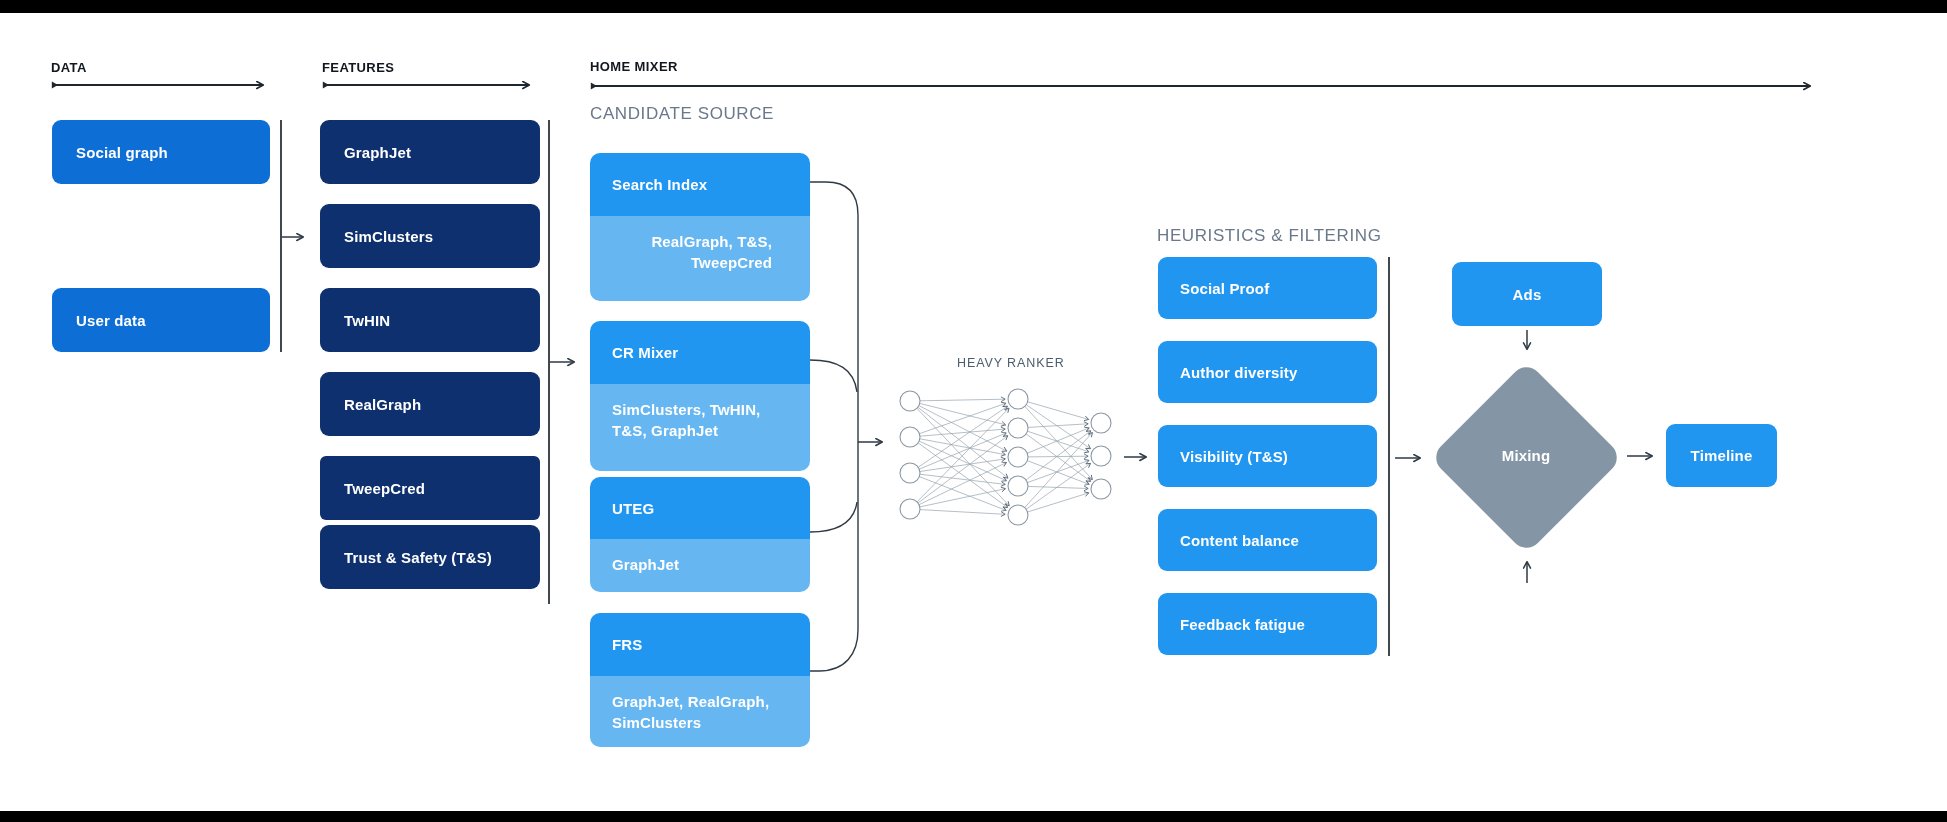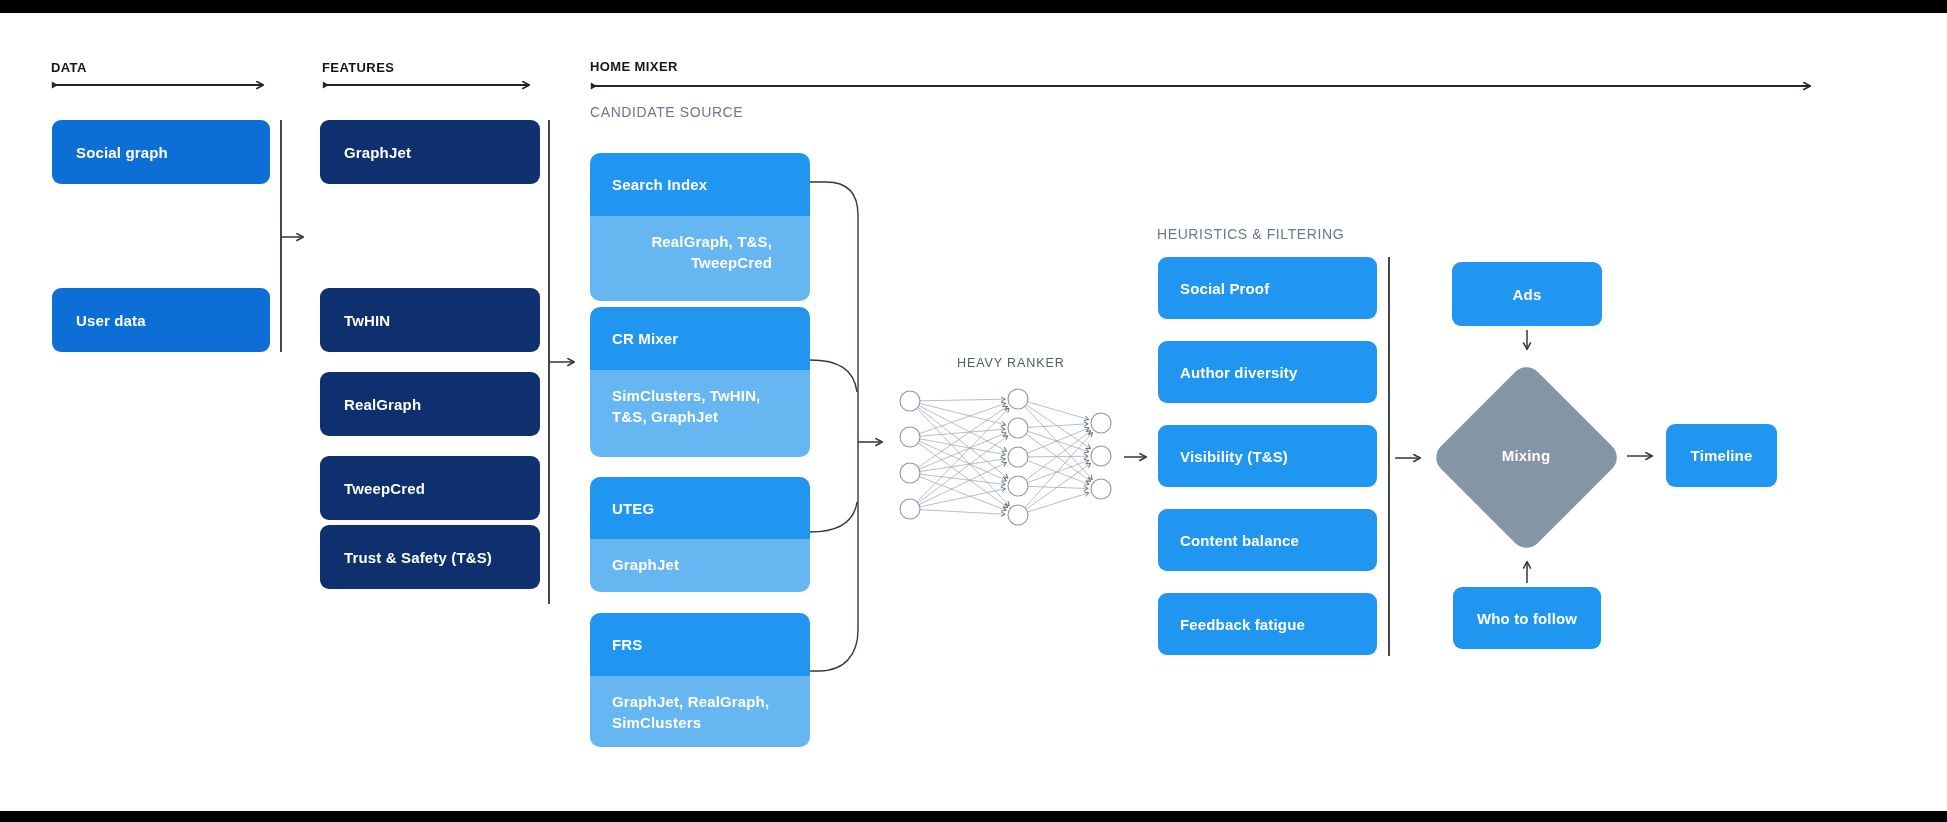--- a/index.html
+++ b/index.html
@@ -9,21 +9,21 @@
   }
   .bar{position:absolute;left:0;width:1947px;background:#000;}
   #bar-top{top:0;height:13px;}
   #bar-bottom{top:811px;height:11px;}
 
   .section-h{
     position:absolute;font-size:13px;font-weight:bold;color:#10171e;
     letter-spacing:.4px;white-space:nowrap;
   }
   .sub-h{
-    position:absolute;font-size:14px;color:#69788a;letter-spacing:.6px;white-space:nowrap;text-align:center;
+    position:absolute;font-size:17px;color:#69788a;letter-spacing:.6px;white-space:nowrap;text-align:center;
   }
   .ranker-h{
     position:absolute;font-size:12.5px;color:#4d5d6e;letter-spacing:.9px;white-space:nowrap;
   }
 
   .box{
     position:absolute;border-radius:9px;color:#fff;font-size:15px;font-weight:600;
     letter-spacing:.15px;display:flex;align-items:center;box-sizing:border-box;
   }
   .box.pad{padding-left:24px;}
@@ -70,40 +70,43 @@
   <div class="box pad data-box" style="top:120px;">
       <span>Social graph</span>
     </div>
   <div class="box pad data-box" style="top:288px;">
       <span>User data</span>
     </div>
 
   <div class="box pad feat-box" style="top:120px;">
       <span>GraphJet</span>
     </div>
+  <div class="box pad feat-box" style="top:204px;">
+      <span>SimClusters</span>
+    </div>
   <div class="box pad feat-box" style="top:288px;">
       <span>TwHIN</span>
     </div>
   <div class="box pad feat-box" style="top:372px;">
       <span>RealGraph</span>
     </div>
-  <div class="box pad feat-box" style="top:456px;">
+  <div class="box pad feat-box" style="top:456px;border-radius:6px;">
       <span>TweepCred</span>
     </div>
   <div class="box pad feat-box" style="top:525px;">
       <span>Trust &amp; Safety (T&amp;S)</span>
     </div>
 
   <div class="cand" style="top:130px;margin-top:23px;">
     <div class="head" style="height:63px;">
         <span>Search Index</span>
       </div>
     <div class="sub" style="height:85px;text-align:right;">RealGraph, T&amp;S, TweepCred</div>
   </div>
-  <div class="cand" style="top:307px;">
+  <div class="cand" style="top:321px;">
     <div class="head" style="height:63px;">
         <span>CR Mixer</span>
       </div>
     <div class="sub" style="height:87px;">SimClusters, TwHIN, T&amp;S, GraphJet</div>
   </div>
   <div class="cand" style="top:477px;">
     <div class="head" style="height:62px;">
         <span>UTEG</span>
       </div>
     <div class="sub" style="height:53px;">GraphJet</div>
@@ -129,23 +132,20 @@
     </div>
   <div class="box heur-box" style="top:593px;">
       <span>Feedback fatigue</span>
     </div>
 
   <div class="blue-node" style="left:1452px;top:262px;width:150px;height:64px;">
       <span>Ads</span>
     </div>
   <div id="diamond"></div>
   <div id="diamond-label">Mixing</div>
-  <div class="blue-node" style="left:1453px;top:587px;width:148px;height:62px;">
-      <span>Who to follow</span>
-    </div>
   <div class="blue-node" style="left:1666px;top:424px;width:111px;height:63px;">
       <span>Timeline</span>
     </div>
 
   <svg class="overlay" width="1947" height="822" viewBox="0 0 1947 822">
     <defs>
       <marker id="arr" markerWidth="10" markerHeight="10" refX="7.2" refY="4.5" orient="auto" markerUnits="userSpaceOnUse">
         <path d="M1,1 L7.5,4.5 L1,8" fill="none" stroke="#2e3a45" stroke-width="1.5" stroke-linecap="round" stroke-linejoin="round"></path>
       </marker>
       <marker id="arrH" markerWidth="10" markerHeight="10" refX="7.2" refY="4.5" orient="auto" markerUnits="userSpaceOnUse">

